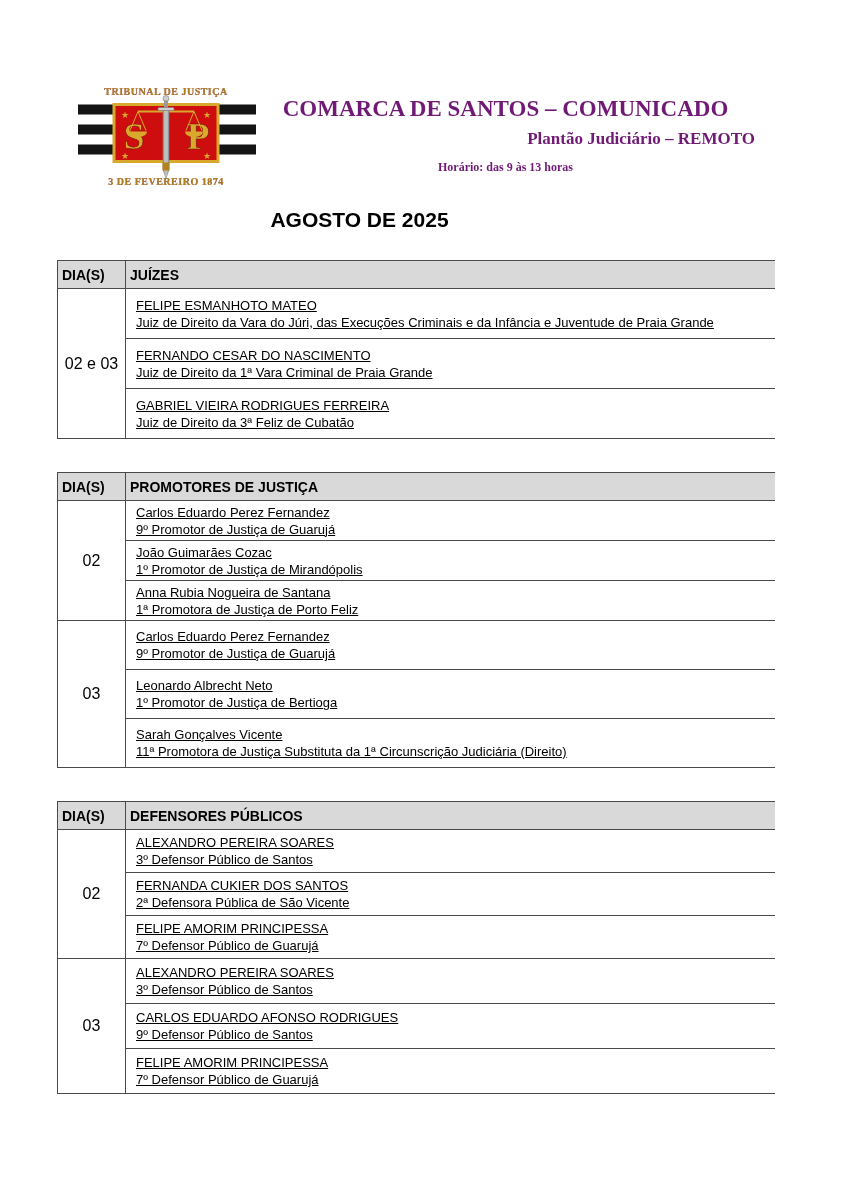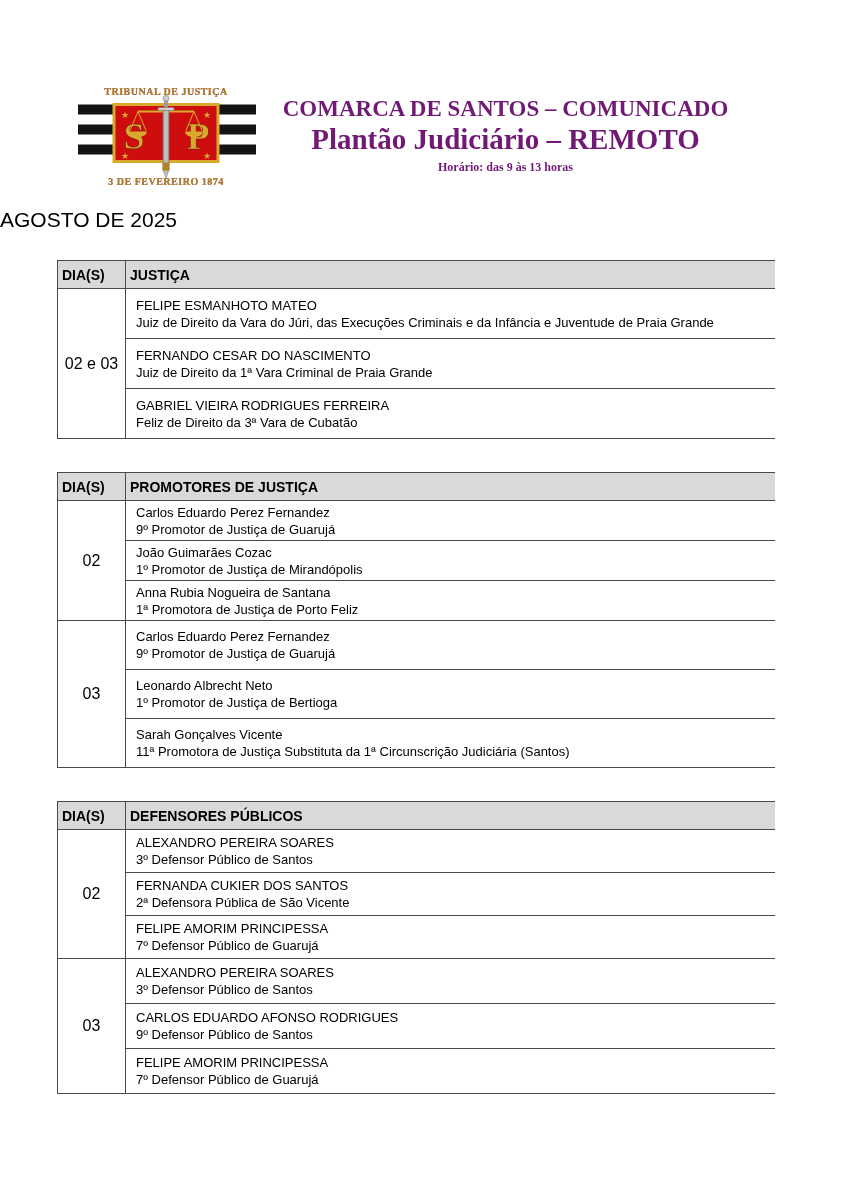--- a/index.html
+++ b/index.html
@@ -24,42 +24,42 @@
   .doc-header{
     display:flex;align-items:center;
     padding:50px 20px 0 66px;height:168px;
   }
   .logo{width:190px;flex:0 0 190px;}
   .header-text{
     flex:1;text-align:center;
     font-family:"Liberation Serif",serif;font-weight:bold;color:#701a75;
   }
   .h-line1{font-size:23px;line-height:30px;}
-  .h-line2{font-size:29px;line-height:30px;}
+  .h-line2{font-size:17px;line-height:30px;text-align:right;}
   .h-line3{font-size:12px;line-height:27px;}
   
   .month{
-    font-family:"Liberation Sans",sans-serif;font-weight:normal;
-    font-size:21px;padding-right:56px;
+    font-family:"Liberation Sans",sans-serif;font-weight:bold;
+    font-size:21px;text-align:center;padding-right:56px;
     margin-top:12px;margin-bottom:28px;color:#000;
   }
   
   .table-wrap{padding-left:57px;}
   table.roster{
     width:740px;border-collapse:collapse;table-layout:fixed;
     font-size:13px;color:#000;margin-bottom:33px;
   }
   table.roster th,table.roster td{border:1px solid var(--table-border);}
   table.roster th{
     background:var(--table-header-bg);font-weight:bold;
     text-align:left;font-size:14px;height:28px;padding:2px 4px;
   }
   col.day-col{width:68px;}
   td.day{text-align:center;vertical-align:middle;font-size:16px;}
-  td.entry{padding:0 10px;vertical-align:middle;}
+  td.entry{padding:0 10px;vertical-align:middle;text-decoration:underline;}
   .entry .name{line-height:17px;}
   .entry .role{line-height:17px;}
   tr.h50{height:50px;}
   tr.h40{height:40px;}
   tr.h49{height:49px;}
   tr.h43{height:43px;}
   tr.h45{height:45px;}
   
   .logo-arc-text{
     font-family:"Liberation Serif",serif;font-weight:bold;
@@ -134,41 +134,41 @@
 
   <div class="table-wrap">
     <table class="roster">
       <colgroup>
           <col class="day-col">
           <col>
         </colgroup>
       <thead>
         <tr>
           <th>DIA(S)</th>
-          <th>JUSTIÇA</th>
+          <th>JUÍZES</th>
         </tr>
       </thead>
       <tbody>
         <tr class="h50">
           <td class="day" rowspan="3">02 e 03</td>
           <td class="entry">
             <div class="name">FELIPE ESMANHOTO MATEO</div>
             <div class="role">Juiz de Direito da Vara do Júri, das Execuções Criminais e da Infância e Juventude de Praia Grande</div>
           </td>
         </tr>
         <tr class="h50">
           <td class="entry">
             <div class="name">FERNANDO CESAR DO NASCIMENTO</div>
             <div class="role">Juiz de Direito da 1ª Vara Criminal de Praia Grande</div>
           </td>
         </tr>
         <tr class="h50">
           <td class="entry">
             <div class="name">GABRIEL VIEIRA RODRIGUES FERREIRA</div>
-            <div class="role">Feliz de Direito da 3ª Vara de Cubatão</div>
+            <div class="role">Juiz de Direito da 3ª Feliz de Cubatão</div>
           </td>
         </tr>
       </tbody>
     </table>
   </div>
 
   <div class="table-wrap">
     <table class="roster">
       <colgroup>
           <col class="day-col">
@@ -209,21 +209,21 @@
         </tr>
         <tr class="h49">
           <td class="entry">
             <div class="name">Leonardo Albrecht Neto</div>
             <div class="role">1º Promotor de Justiça de Bertioga</div>
           </td>
         </tr>
         <tr class="h49">
           <td class="entry">
             <div class="name">Sarah Gonçalves Vicente</div>
-            <div class="role">11ª Promotora de Justiça Substituta da 1ª Circunscrição Judiciária (Santos)</div>
+            <div class="role">11ª Promotora de Justiça Substituta da 1ª Circunscrição Judiciária (Direito)</div>
           </td>
         </tr>
       </tbody>
     </table>
   </div>
 
   <div class="table-wrap">
     <table class="roster">
       <colgroup>
           <col class="day-col">

